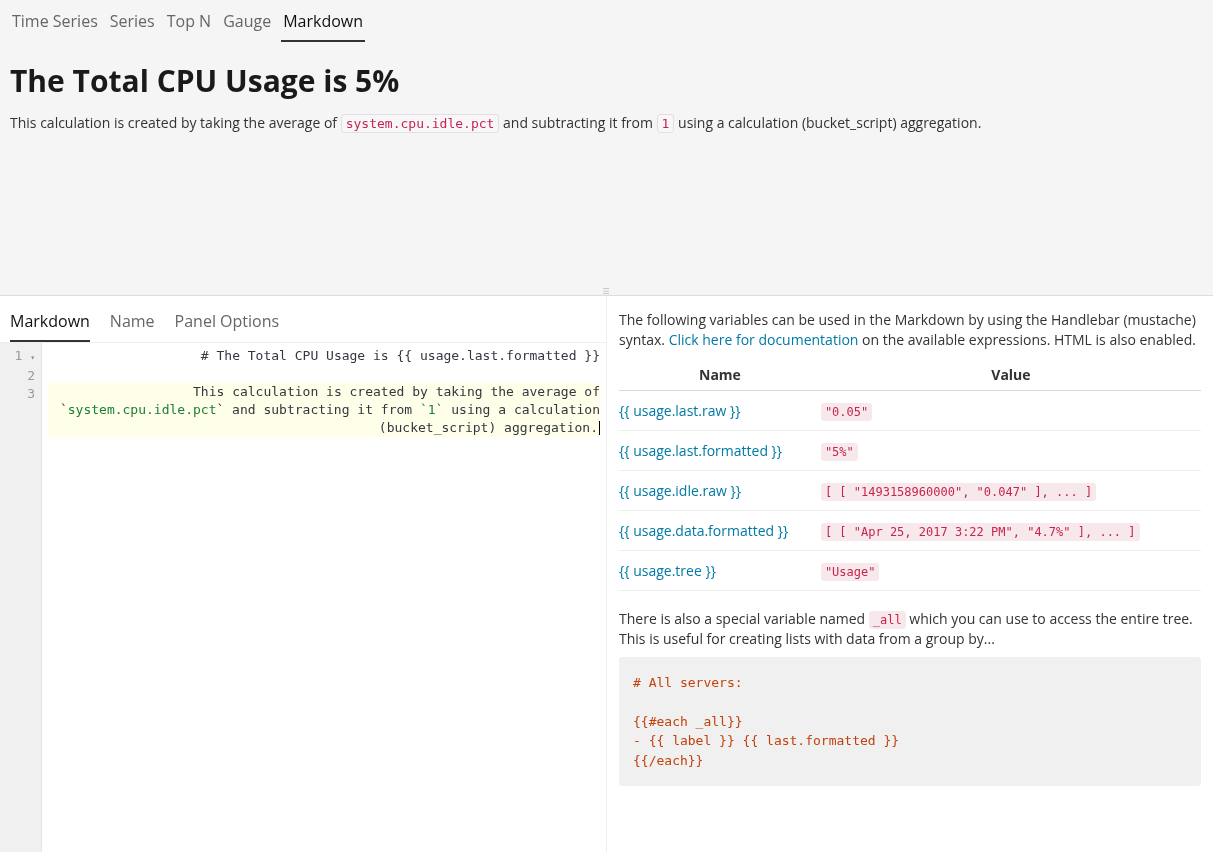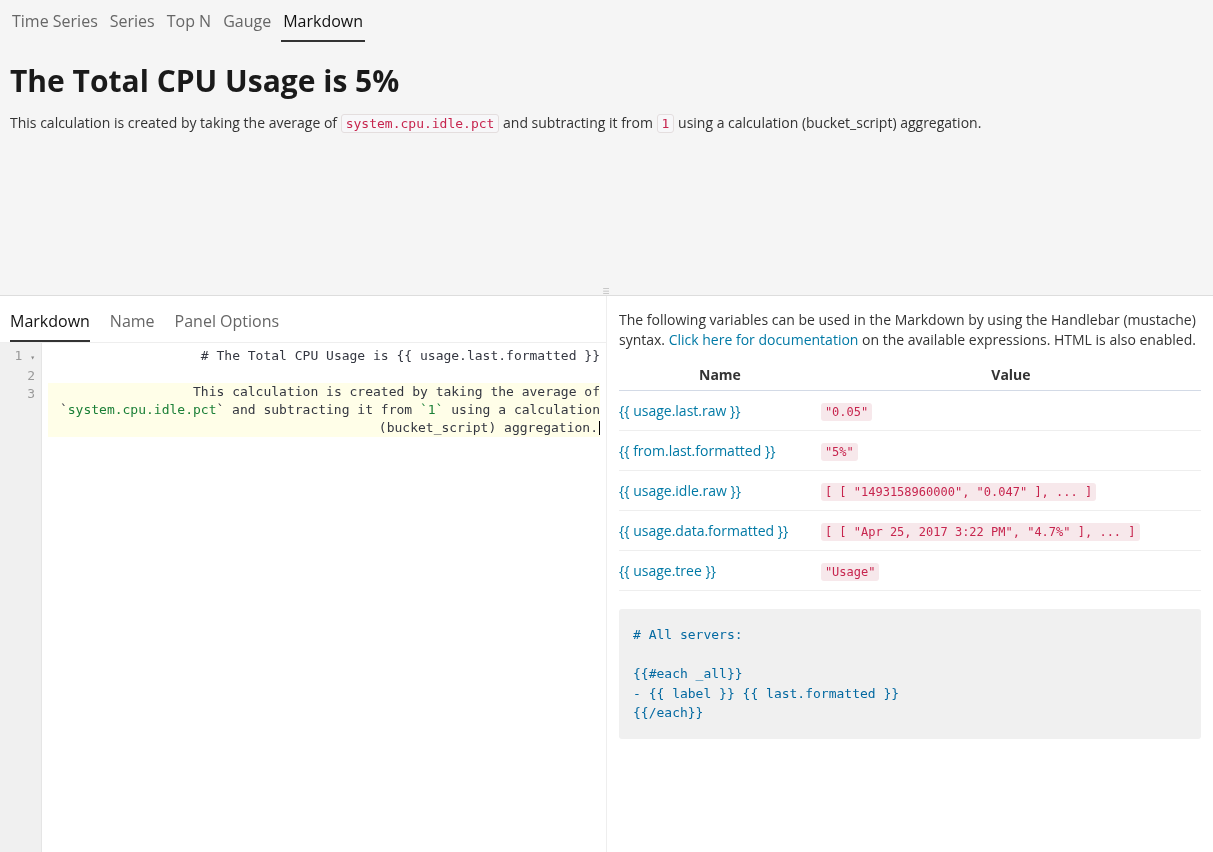--- a/index.html
+++ b/index.html
@@ -157,21 +157,21 @@
   code.val {
     font-family: Menlo, Consolas, monospace;
     font-size: 12px;
     background: #F7E8EB;
     color: #C7254E;
     padding: 2px 4px;
     border-radius: 3px;
   }
   pre.example {
     background: #F0F0F0;
-    color: #0369a1;
+    color: #c2410c;
     font-family: Menlo, Consolas, monospace;
     font-size: 13px;
     padding: 16px 14px;
     border-radius: 3px;
     line-height: 1.5;
     margin-top: 6px;
   }
 </style>
 </head>
 <body>
@@ -225,36 +225,39 @@
           <th>Name</th>
           <th>Value</th>
         </tr>
       </thead>
       <tbody>
         <tr>
           <td><span class="varname">{{ usage.last.raw }}</span></td>
           <td><code class="val">"0.05"</code></td>
         </tr>
         <tr>
-          <td><span class="varname">{{ from.last.formatted }}</span></td>
+          <td><span class="varname">{{ usage.last.formatted }}</span></td>
           <td><code class="val">"5%"</code></td>
         </tr>
         <tr>
           <td><span class="varname">{{ usage.idle.raw }}</span></td>
           <td><code class="val">[ [ "1493158960000", "0.047" ], ... ]</code></td>
         </tr>
         <tr>
           <td><span class="varname">{{ usage.data.formatted }}</span></td>
           <td><code class="val">[ [ "Apr 25, 2017 3:22 PM", "4.7%" ], ... ]</code></td>
         </tr>
         <tr>
           <td><span class="varname">{{ usage.tree }}</span></td>
           <td><code class="val">"Usage"</code></td>
         </tr>
       </tbody>
     </table>
+    <p>
+      <span>There is also a special variable named </span><code class="val">_all</code><span> which you can use to access the entire tree. This is useful for creating lists with data from a group by...</span>
+    </p>
     <pre class="example"># All servers:
 
 {{#each _all}}
 - {{ label }} {{ last.formatted }}
 {{/each}}</pre>
   </div>
 </div>
 
 </body></html>

